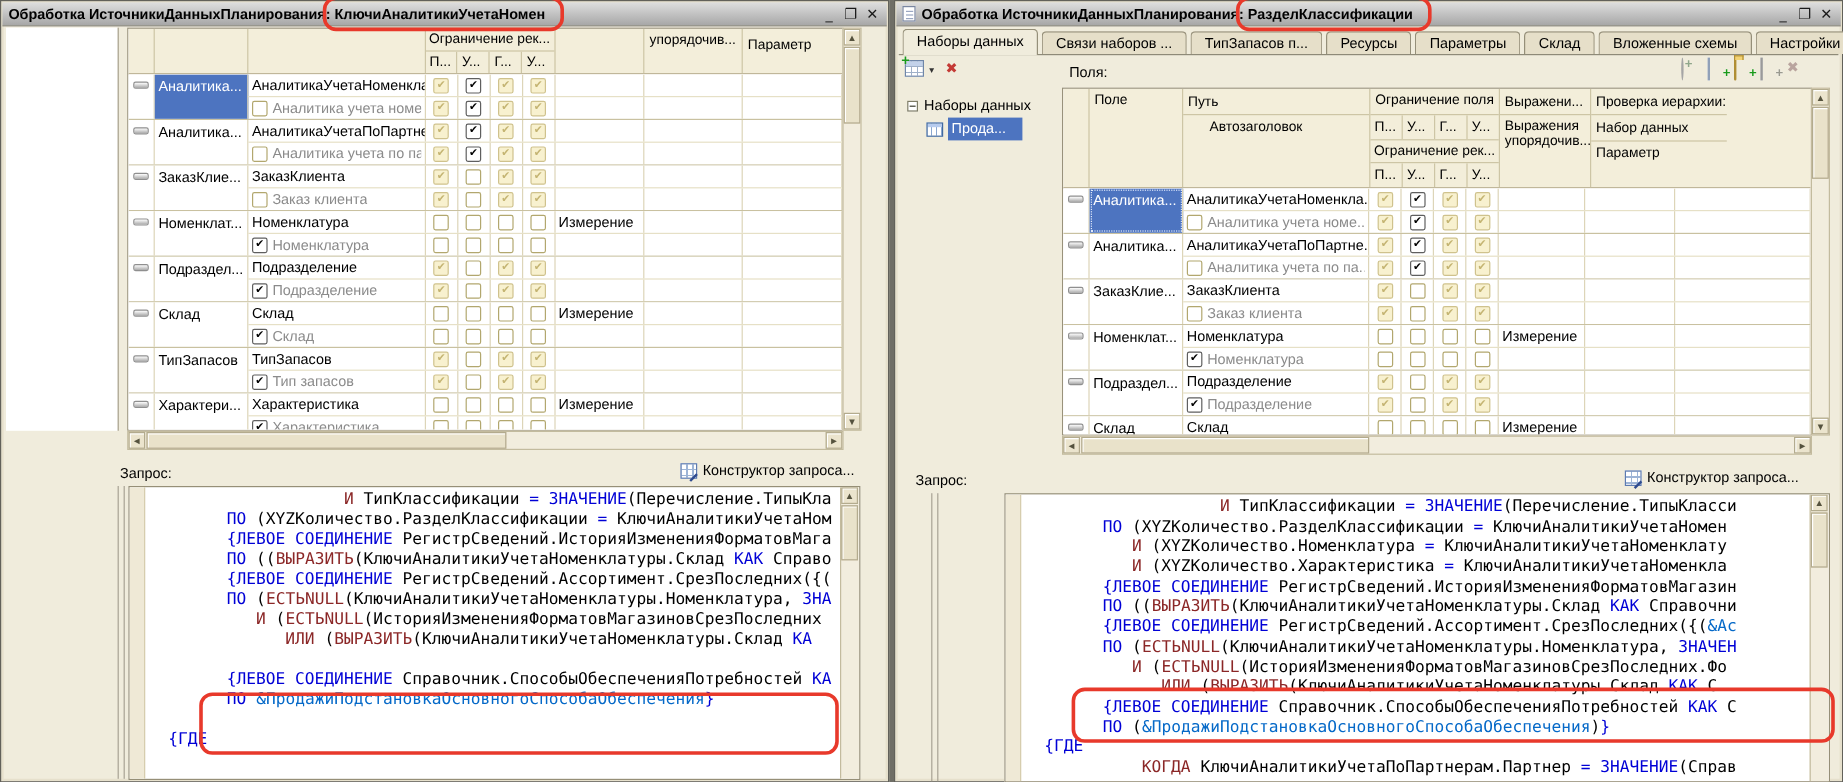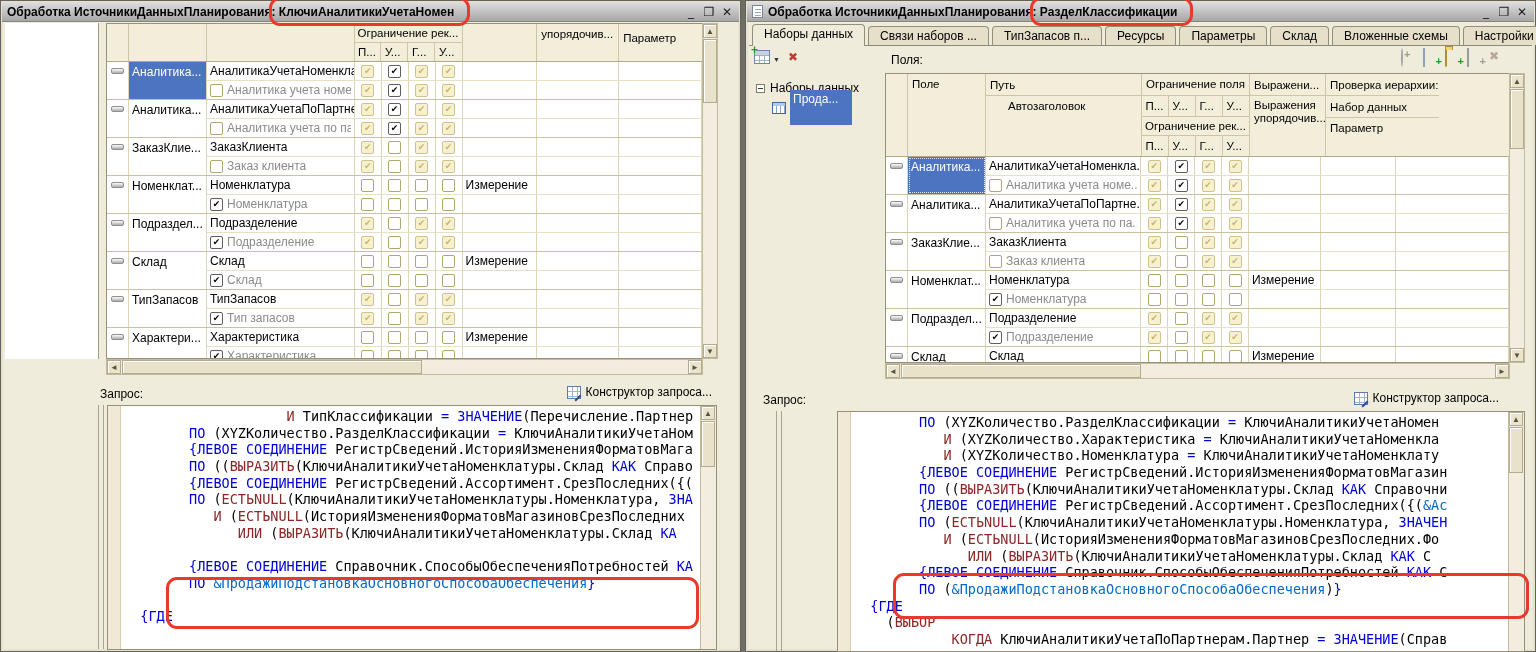--- a/index.html
+++ b/index.html
@@ -68,21 +68,21 @@
 
   
   .tree { position:absolute; font:12px/19px "Liberation Sans",sans-serif; }
   .tree-row { display:flex; align-items:center; height:19px; white-space:nowrap; }
   .minus-box { width:9px; height:9px; border:1px solid #7e7c66; background:#fff; position:relative;
                margin:0 5px 0 2px; flex:0 0 auto; }
   .minus-box::after { content:""; position:absolute; left:1px; top:3px; width:5px; height:1px; background:#3c3c30; }
   .grid-ico { width:14px; height:12px; border:1px solid #41699e; margin:0 4px 0 0; flex:0 0 auto;
               background: linear-gradient(#b6cbee,#b6cbee) 0 0/100% 3px no-repeat,
                 repeating-linear-gradient(to right, transparent 0 3px, #89a6cf 3px 4px), #fff; }
-  .tree-sel { background:#4d74c0; color:#fff; padding:0 14px 16px 3px; }
+  .tree-sel { background:#4d74c0; color:#fff; padding:0 14px 0 3px; }
 
   
   .ftable { position:absolute; background:#fff; border:1px solid #99927b; overflow:hidden; }
   .hstack .hrow, .hcell, .hsub { font:11.5px/14px "Liberation Sans",sans-serif; color:#000; }
   .fhead { background:#f3eeda; display:flex; border-bottom:1px solid #b3aa8a; }
   .hcell { border-right:1px solid #cdc5a5; padding:3px 4px; overflow:hidden; white-space:nowrap; }
   .hstack { display:flex; flex-direction:column; border-right:1px solid #cdc5a5; }
   .hstack .hrow { display:flex; align-items:center; justify-content:center;
                   border-bottom:1px solid #cdc5a5; overflow:hidden; white-space:nowrap; }
   .hstack .hrow:last-child { border-bottom:none; }
@@ -570,21 +570,21 @@
 
     <div class="qlabel" style="left:99px; top:386px;">Запрос:</div>
     <div class="qb-link" style="right:28px; top:384px;">
       <span class="qb-ico"></span>
       <span>Конструктор запроса...</span>
     </div>
     <div class="vsplit" style="left:97px; top:404px; height:244px;"></div>
     <div class="qe" style="left:106px; top:404px; width:610px; height:245px;">
       <div class="qe-gutter"></div>
       <div class="qe-text" id="lq">
-          <div class="qline"><span class="c-t">                    </span><span class="c-f">И</span><span class="c-t"> ТипКлассификации </span><span class="c-k">=</span><span class="c-t"> </span><span class="c-k">ЗНАЧЕНИЕ</span><span class="c-t">(Перечисление.Партнер</span></div>
+          <div class="qline"><span class="c-t">                    </span><span class="c-f">И</span><span class="c-t"> ТипКлассификации </span><span class="c-k">=</span><span class="c-t"> </span><span class="c-k">ЗНАЧЕНИЕ</span><span class="c-t">(Перечисление.ТипыКла</span></div>
           <div class="qline"><span class="c-t">        </span><span class="c-k">ПО</span><span class="c-t"> (XYZКоличество.РазделКлассификации </span><span class="c-k">=</span><span class="c-t"> КлючиАналитикиУчетаНом</span></div>
           <div class="qline"><span class="c-t">        </span><span class="c-k">{ЛЕВОЕ СОЕДИНЕНИЕ</span><span class="c-t"> РегистрСведений.ИсторияИзмененияФорматовМага</span></div>
           <div class="qline"><span class="c-t">        </span><span class="c-k">ПО</span><span class="c-t"> ((</span><span class="c-f">ВЫРАЗИТЬ</span><span class="c-t">(КлючиАналитикиУчетаНоменклатуры.Склад </span><span class="c-k">КАК</span><span class="c-t"> Справо</span></div>
           <div class="qline"><span class="c-t">        </span><span class="c-k">{ЛЕВОЕ СОЕДИНЕНИЕ</span><span class="c-t"> РегистрСведений.Ассортимент.СрезПоследних({(</span></div>
           <div class="qline"><span class="c-t">        </span><span class="c-k">ПО</span><span class="c-t"> (</span><span class="c-f">ЕСТЬNULL</span><span class="c-t">(КлючиАналитикиУчетаНоменклатуры.Номенклатура, </span><span class="c-k">ЗНА</span></div>
           <div class="qline"><span class="c-t">           </span><span class="c-f">И</span><span class="c-t"> (</span><span class="c-f">ЕСТЬNULL</span><span class="c-t">(ИсторияИзмененияФорматовМагазиновСрезПоследних</span></div>
           <div class="qline"><span class="c-t">              </span><span class="c-f">ИЛИ</span><span class="c-t"> (</span><span class="c-f">ВЫРАЗИТЬ</span><span class="c-t">(КлючиАналитикиУчетаНоменклатуры.Склад </span><span class="c-k">КА</span></div>
           <div class="qline">&nbsp;</div>
           <div class="qline"><span class="c-t">        </span><span class="c-k">{ЛЕВОЕ СОЕДИНЕНИЕ</span><span class="c-t"> Справочник.СпособыОбеспеченияПотребностей </span><span class="c-k">КА</span></div>
           <div class="qline"><span class="c-t">        </span><span class="c-k">ПО</span><span class="c-t"> </span><span class="c-p">&amp;ПродажиПодстановкаОсновногоСпособаОбеспечения</span><span class="c-k">}</span></div>
@@ -961,33 +961,33 @@
 
     <div class="qlabel" style="left:17px; top:392px;">Запрос:</div>
     <div class="qb-link" style="right:36px; top:390px;">
       <span class="qb-ico"></span>
       <span>Конструктор запроса...</span>
     </div>
     <div class="vsplit" style="left:30px; top:410px; height:240px;"></div>
     <div class="qe" style="left:91px; top:410px; width:688px; height:241px;">
       <div class="qe-gutter"></div>
       <div class="qe-text" id="rq">
+          <div class="qline"><span class="c-t">                    </span><span class="c-f">И</span><span class="c-t"> ТипКлассификации </span><span class="c-k">=</span><span class="c-t"> </span><span class="c-k">ЗНАЧЕНИЕ</span><span class="c-t">(Перечисление.ТипыКласси</span></div>
           <div class="qline"><span class="c-t">        </span><span class="c-k">ПО</span><span class="c-t"> (XYZКоличество.РазделКлассификации </span><span class="c-k">=</span><span class="c-t"> КлючиАналитикиУчетаНомен</span></div>
+          <div class="qline"><span class="c-t">           </span><span class="c-f">И</span><span class="c-t"> (XYZКоличество.Номенклатура </span><span class="c-k">=</span><span class="c-t"> КлючиАналитикиУчетаНоменклату</span></div>
           <div class="qline"><span class="c-t">           </span><span class="c-f">И</span><span class="c-t"> (XYZКоличество.Характеристика </span><span class="c-k">=</span><span class="c-t"> КлючиАналитикиУчетаНоменкла</span></div>
-          <div class="qline"><span class="c-t">           </span><span class="c-f">И</span><span class="c-t"> (XYZКоличество.Номенклатура </span><span class="c-k">=</span><span class="c-t"> КлючиАналитикиУчетаНоменклату</span></div>
           <div class="qline"><span class="c-t">        </span><span class="c-k">{ЛЕВОЕ СОЕДИНЕНИЕ</span><span class="c-t"> РегистрСведений.ИсторияИзмененияФорматовМагазин</span></div>
           <div class="qline"><span class="c-t">        </span><span class="c-k">ПО</span><span class="c-t"> ((</span><span class="c-f">ВЫРАЗИТЬ</span><span class="c-t">(КлючиАналитикиУчетаНоменклатуры.Склад </span><span class="c-k">КАК</span><span class="c-t"> Справочни</span></div>
           <div class="qline"><span class="c-t">        </span><span class="c-k">{ЛЕВОЕ СОЕДИНЕНИЕ</span><span class="c-t"> РегистрСведений.Ассортимент.СрезПоследних({(</span><span class="c-p">&amp;Ас</span></div>
           <div class="qline"><span class="c-t">        </span><span class="c-k">ПО</span><span class="c-t"> (</span><span class="c-f">ЕСТЬNULL</span><span class="c-t">(КлючиАналитикиУчетаНоменклатуры.Номенклатура, </span><span class="c-k">ЗНАЧЕН</span></div>
           <div class="qline"><span class="c-t">           </span><span class="c-f">И</span><span class="c-t"> (</span><span class="c-f">ЕСТЬNULL</span><span class="c-t">(ИсторияИзмененияФорматовМагазиновСрезПоследних.Фо</span></div>
           <div class="qline"><span class="c-t">              </span><span class="c-f">ИЛИ</span><span class="c-t"> (</span><span class="c-f">ВЫРАЗИТЬ</span><span class="c-t">(КлючиАналитикиУчетаНоменклатуры.Склад </span><span class="c-k">КАК</span><span class="c-t"> С</span></div>
           <div class="qline"><span class="c-t">        </span><span class="c-k">{ЛЕВОЕ СОЕДИНЕНИЕ</span><span class="c-t"> Справочник.СпособыОбеспеченияПотребностей </span><span class="c-k">КАК</span><span class="c-t"> С</span></div>
           <div class="qline"><span class="c-t">        </span><span class="c-k">ПО</span><span class="c-t"> (</span><span class="c-p">&amp;ПродажиПодстановкаОсновногоСпособаОбеспечения</span><span class="c-t">)</span><span class="c-k">}</span></div>
           <div class="qline"><span class="c-t">  </span><span class="c-k">{ГДЕ</span></div>
-          <div class="qline"><span class="c-t">    (</span><span class="c-f">ВЫБОР</span></div>
           <div class="qline"><span class="c-t">            </span><span class="c-f">КОГДА</span><span class="c-t"> КлючиАналитикиУчетаПоПартнерам.Партнер </span><span class="c-k">=</span><span class="c-t"> </span><span class="c-k">ЗНАЧЕНИЕ</span><span class="c-t">(Справ</span></div>
         </div>
       <div class="qe-vs">
         <span class="sb-btn" style="left:0; top:0;">▲</span>
         <span class="sb-thumb" style="left:0; top:15px; width:14px; height:46px;"></span>
       </div>
     </div>
     <div class="rbox" style="left:147px; top:572px; width:636px; height:46px;"></div>
   </section>
 </div>

